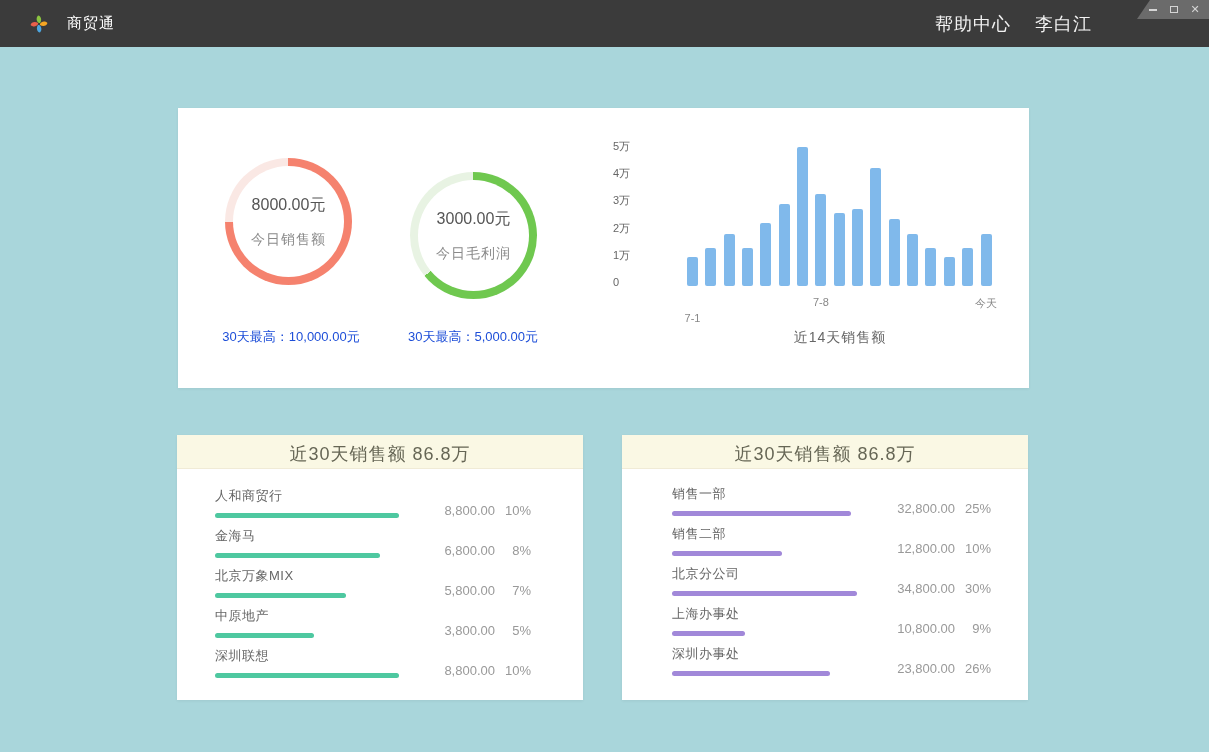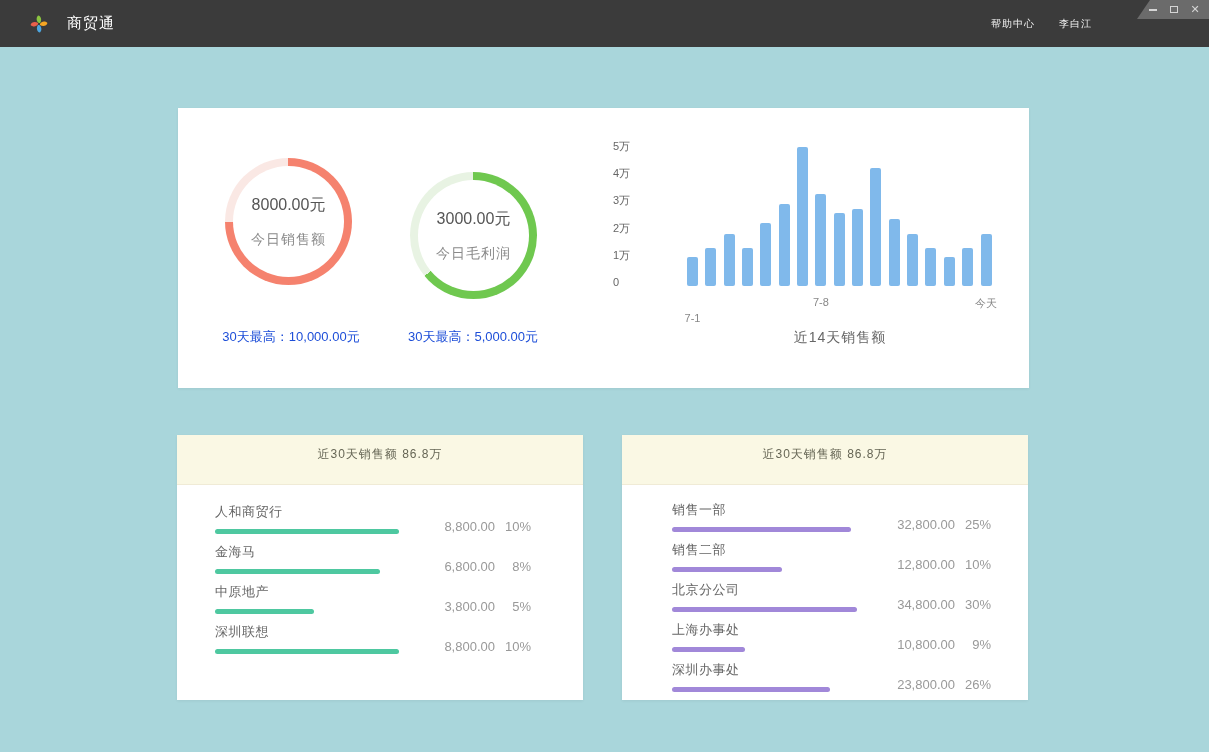--- a/index.html
+++ b/index.html
@@ -13,21 +13,21 @@
   .topbar {
     position:absolute; left:0; top:0; width:1209px; height:47px;
     background:#3B3B3B; display:flex; align-items:center;
   }
   .logo { margin-left:28px; width:22px; height:22px; }
   .app-title { color:#FFFFFF; font-size:15px; margin-left:17px; letter-spacing:1px; }
   .topbar-right {
     position:absolute; right:117px; top:0; height:47px;
     display:flex; align-items:center; gap:24px;
   }
-  .top-link { color:#F2F2F2; font-size:10px; cursor:pointer; letter-spacing:1px; }
+  .top-link { color:#F2F2F2; font-size:18px; cursor:pointer; letter-spacing:1px; }
   .win-controls {
     position:absolute; right:0; top:0; width:72px; height:19px;
     background:#6B6B6B;
     clip-path:polygon(13px 0, 100% 0, 100% 100%, 0 100%);
     display:flex; align-items:center; justify-content:flex-end;
     gap:11px; padding-right:9px;
   }
   .wc { display:inline-flex; align-items:center; justify-content:center; width:10px; height:12px; cursor:pointer; }
   .wc-min-glyph { width:8px; height:2px; background:#D5D5D5; }
   .wc-max-glyph { width:8px; height:7px; border:1px solid #D5D5D5; }
@@ -61,23 +61,23 @@
   .xtick { position:absolute; transform:translateX(-50%); font-size:11px; color:#888888; white-space:nowrap; }
   .bar-chart-title { position:absolute; left:509px; top:221px; width:306px; text-align:center; font-size:14px; color:#666666; letter-spacing:1px; }
   
   .rank-card {
     position:absolute; top:435px; width:406px; height:265px;
     background:#FFFFFF; box-shadow:0 1px 3px rgba(0,0,0,0.06);
   }
   .rank-card-left  { left:177px; }
   .rank-card-right { left:622px; }
   .rank-header {
-    height:50px; line-height:38px; background:#FAF8E4;
+    height:34px; line-height:38px; background:#FAF8E4;
     border-bottom:1px solid #F0EBD6;
-    text-align:center; font-size:12px; color:#666655; letter-spacing:1px;
+    text-align:center; font-size:18px; color:#666655; letter-spacing:1px;
   }
   .rank-list { padding:16px 52px 0 38px; }
   .rank-card-right .rank-list { padding:14px 37px 0 50px; }
   .rank-row { display:flex; align-items:flex-end; height:33px; margin-bottom:7px; }
   .row-left { flex:1; margin-right:12px; }
   .rank-name { display:block; font-size:13px; color:#666666; margin-bottom:8px; letter-spacing:0.5px; }
   .rank-bar { height:5px; border-radius:2.5px; }
   .row-right { display:flex; align-items:flex-end; font-size:13px; color:#999999; padding-bottom:0; }
   .rank-value { width:78px; text-align:right; }
   .rank-pct { width:36px; text-align:right; }
@@ -181,20 +181,30 @@
     <div class="row-left">
       <span class="rank-name">金海马</span>
       <div class="rank-bar" style="width: 87%; background: rgb(78, 200, 160);"></div>
     </div>
     <div class="row-right">
       <span class="rank-value">6,800.00</span>
       <span class="rank-pct">8%</span>
     </div>
   </div>
 
+  <div class="rank-row">
+    <div class="row-left">
+      <span class="rank-name">北京万象MIX</span>
+      <div class="rank-bar" style="width: 69%; background: rgb(78, 200, 160);"></div>
+    </div>
+    <div class="row-right">
+      <span class="rank-value">5,800.00</span>
+      <span class="rank-pct">7%</span>
+    </div>
+  </div>
 
   <div class="rank-row">
     <div class="row-left">
       <span class="rank-name">中原地产</span>
       <div class="rank-bar" style="width: 52%; background: rgb(78, 200, 160);"></div>
     </div>
     <div class="row-right">
       <span class="rank-value">3,800.00</span>
       <span class="rank-pct">5%</span>
     </div>

